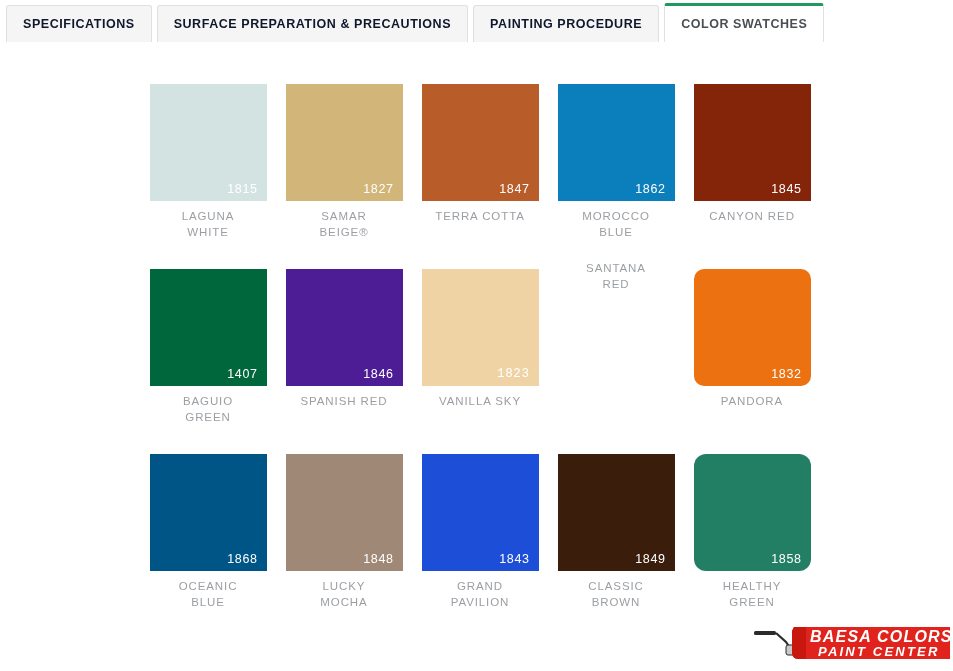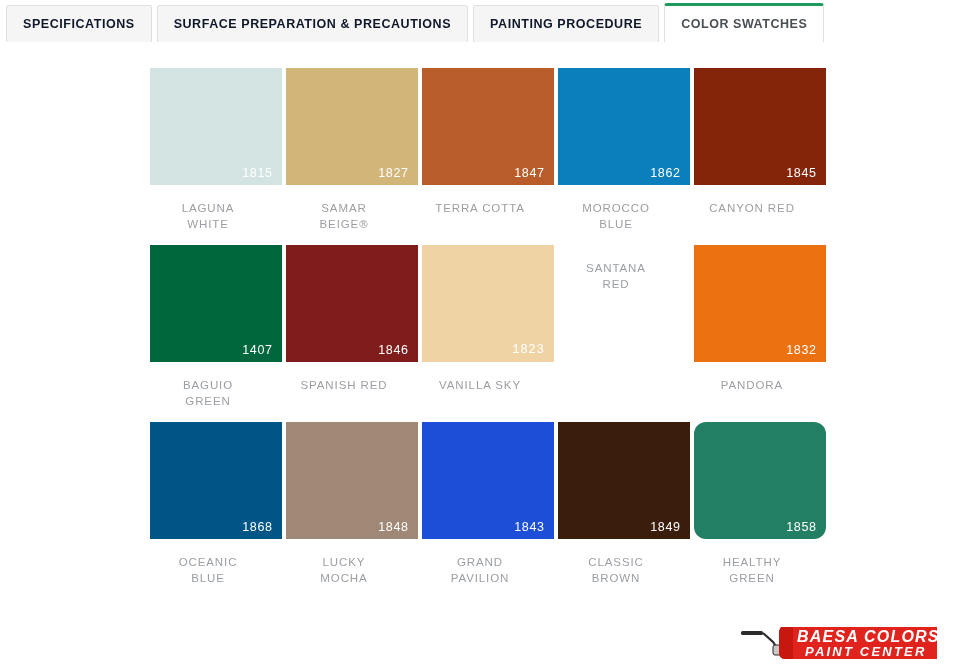--- a/index.html
+++ b/index.html
@@ -66,51 +66,52 @@
     padding-left: 7px;
   }
 
   .swatch-cell {
     width: 117px;
     margin-bottom: 13px;
     cursor: pointer;
   }
 
   .chip {
-    width: 132px;
+    width: 117px;
     height: 117px;
     position: relative;
+    margin-top: 16px;
   }
 
   .chip-code {
     position: absolute;
     right: 9px;
     bottom: 6px;
     color: #ffffff;
     font-size: 12.5px;
     letter-spacing: 0.6px;
     font-weight: 400;
     line-height: 1;
   }
 
   .chip-name {
-    margin-top: 16px;
+    margin-top: 8px;
     text-align: center;
     font-size: 11.5px;
     line-height: 15.5px;
     letter-spacing: 0.9px;
     color: #9b9fa3;
     text-transform: uppercase;
     white-space: pre-line;
   }
 
   
   .logo-wrap {
     position: absolute;
-    right: 16px;
+    right: 3px;
     bottom: 6px;
     width: 198px;
     height: 50px;
   }
 
   .logo-svg { display: block; }
 </style>
 </head>
 <body>
 
@@ -165,37 +166,37 @@
         <div class="chip-name">CANYON RED</div>
       </div>
       <div class="swatch-cell">
         <div class="chip" style="background: rgb(0, 102, 60);">
           <span class="chip-code">1407</span>
         </div>
         <div class="chip-name">BAGUIO
 GREEN</div>
       </div>
       <div class="swatch-cell">
-        <div class="chip" style="background: #7f1d1d;">
+        <div class="chip" style="background: #4c1d95;">
           <span class="chip-code">1846</span>
         </div>
         <div class="chip-name">SPANISH RED</div>
       </div>
       <div class="swatch-cell">
         <div class="chip" style="background: rgb(240, 211, 164); font-family: Liberation Mono, monospace;">
           <span class="chip-code">1823</span>
         </div>
         <div class="chip-name">VANILLA SKY</div>
       </div>
       <div class="swatch-cell">
         <div class="chip-name">SANTANA
 RED</div>
       </div>
       <div class="swatch-cell">
-        <div class="chip" style="background: rgb(236, 114, 17);">
+        <div class="chip" style="background: rgb(236, 114, 17); border-radius: 10px;">
           <span class="chip-code">1832</span>
         </div>
         <div class="chip-name">PANDORA</div>
       </div>
       <div class="swatch-cell">
         <div class="chip" style="background: rgb(0, 85, 135);">
           <span class="chip-code">1868</span>
         </div>
         <div class="chip-name">OCEANIC
 BLUE</div>

